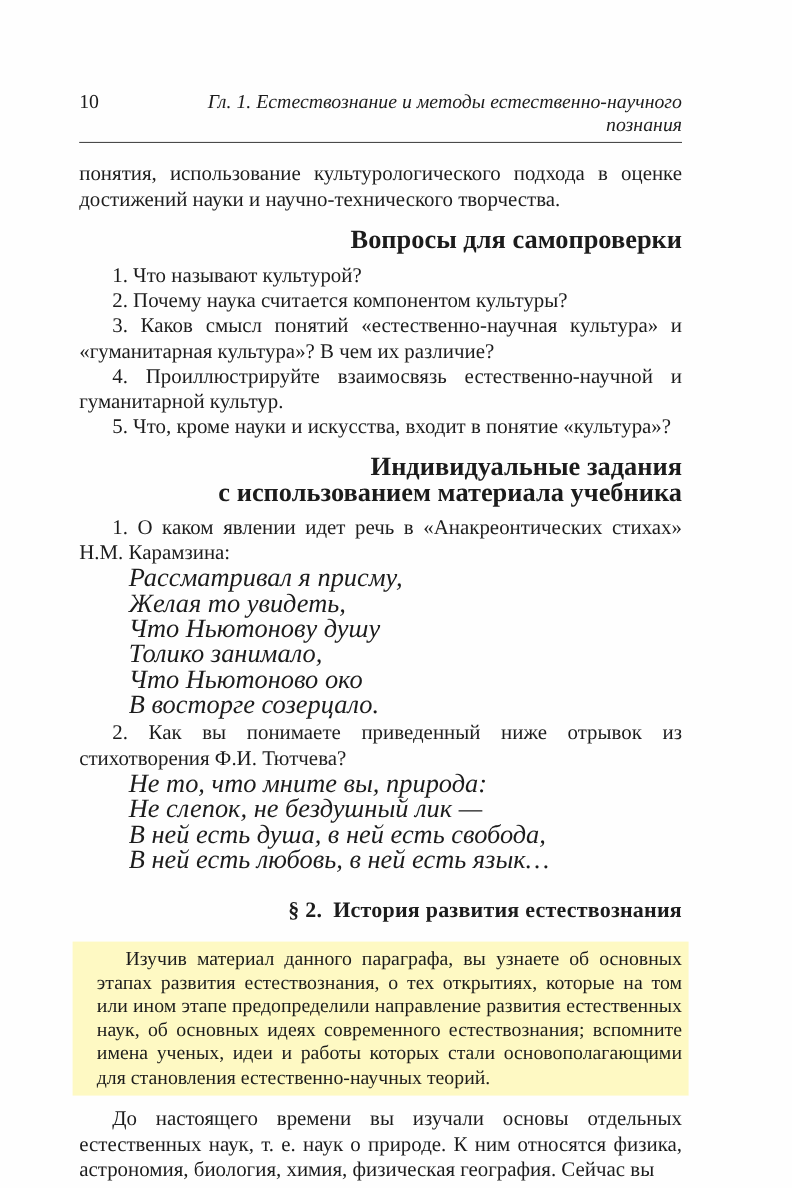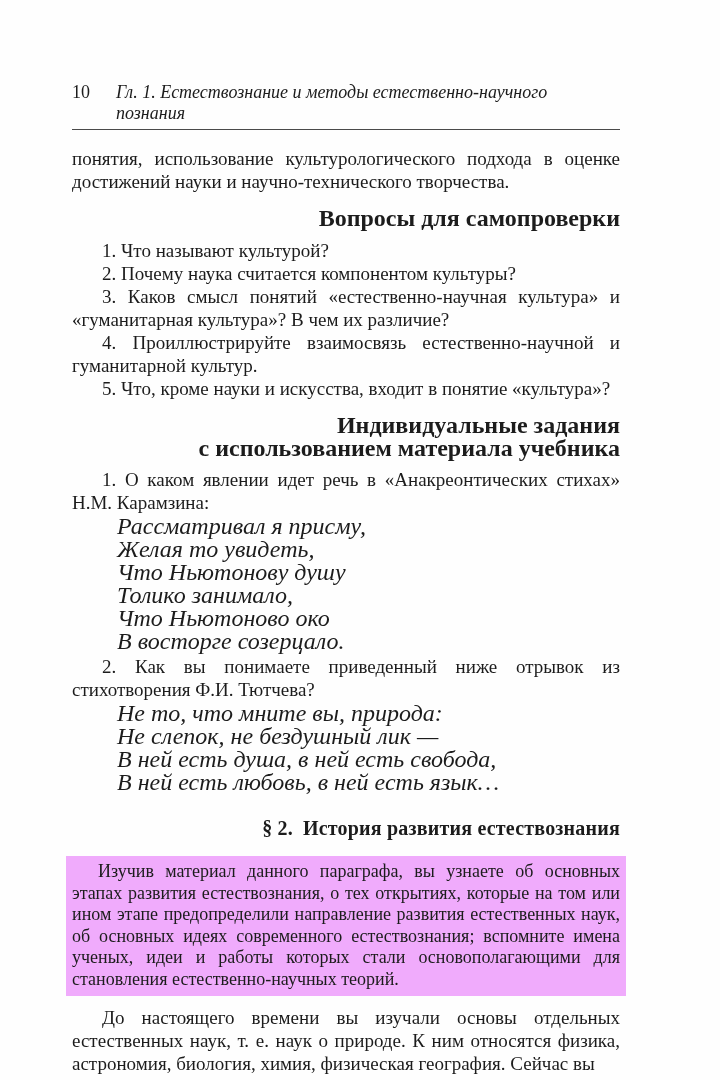--- a/index.html
+++ b/index.html
@@ -33,21 +33,21 @@
     border-bottom: 1.5px solid #4a4a4a;
     padding-bottom: 5px;
     margin-bottom: 17px;
   }
   .running-header .pagenum {
     font-style: normal;
     margin-right: 26px;
   }
   .running-header .running-title {
     flex: 1;
-    text-align: left;
+    text-align: right;
     font-style: italic;
   }
 
   
   .body-par {
     font-size: 19px;
     line-height: 23px;
     text-align: justify;
     margin: 0;
   }
@@ -82,22 +82,22 @@
     font-size: 20px;
     line-height: 29px;
     font-weight: bold;
     text-align: right;
     margin: 20px 0 13px 0;
     letter-spacing: 0.2px;
   }
   .section-heading .sec-marker { margin-right: 10px; }
 
   .abstract-box {
-    background: #f0abfc;
-    padding: 5px 6px 6px 6px;
+    background: #fef9c3;
+    padding: 5px 6px 6px 22px;
     margin: 0 -6px 10px -6px;
   }
   .abstract-box p {
     font-size: 18px;
     line-height: 21.5px;
     text-align: justify;
     text-indent: 26px;
     margin: 0;
   }
 </style>

